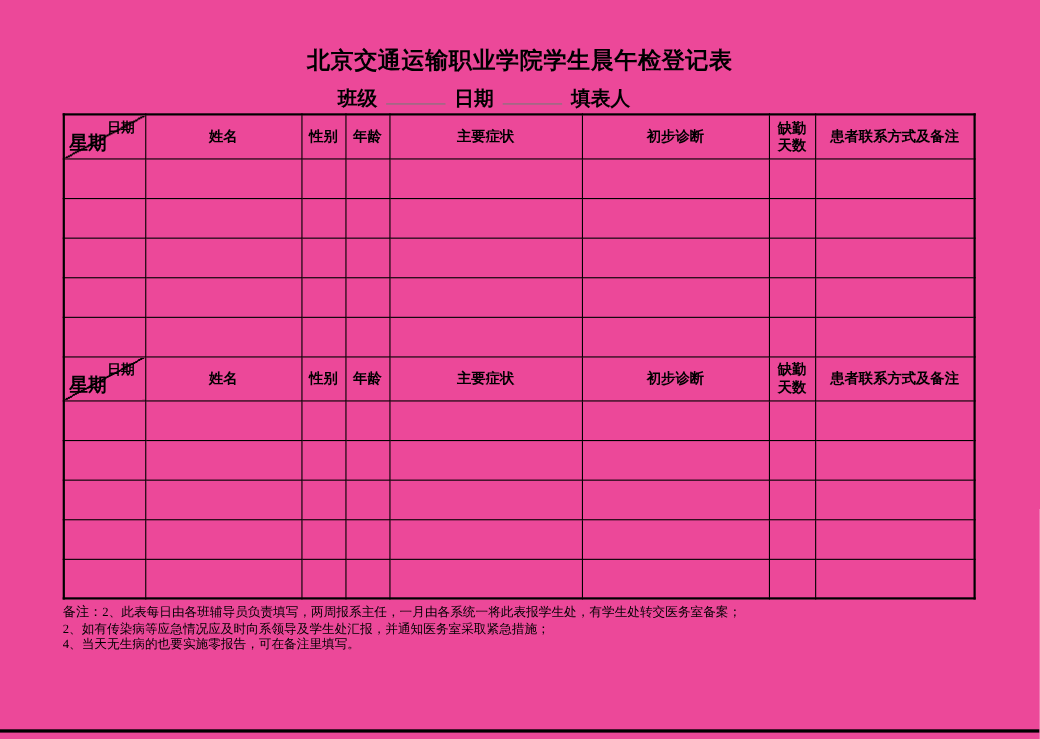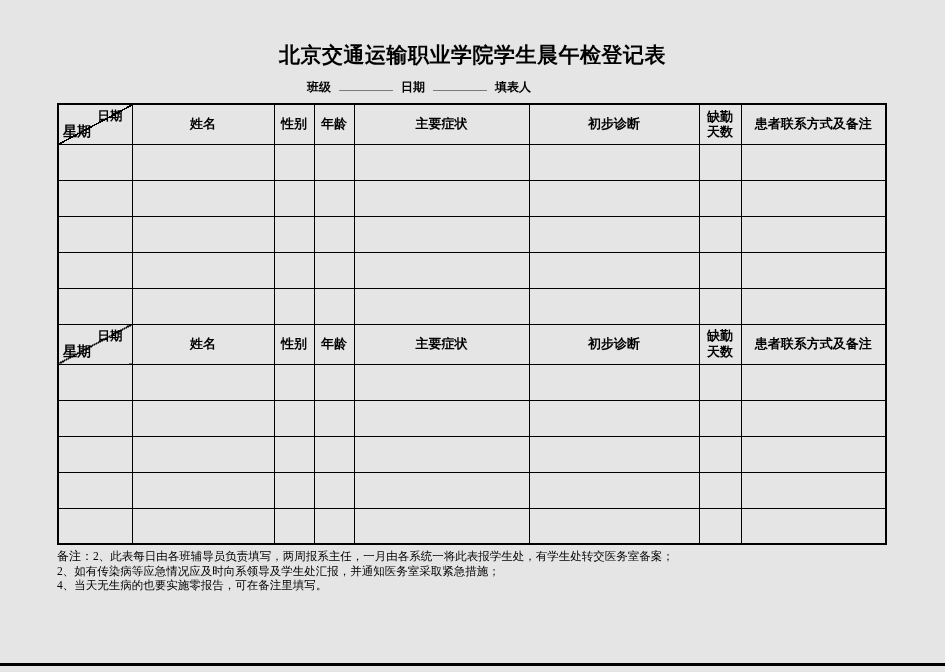--- a/index.html
+++ b/index.html
@@ -3,31 +3,31 @@
 <meta charset="utf-8">
 <style>
   * { box-sizing: border-box; }
   html, body { margin: 0; padding: 0; }
   body {
     width: 945px; height: 672px;
     background: #ffffff;
     font-family: "Liberation Sans", sans-serif;
     color: #000;
   }
-  .page { position: relative; width: 945px; height: 672px; overflow: hidden; background: #e5e5e5; }
+  .page { position: relative; width: 945px; height: 672px; overflow: hidden; background: #ec4899; }
 
   .title {
     position: absolute; top: 41px; left: 0; width: 945px;
     text-align: center;
     font-size: 21px; font-weight: bold; letter-spacing: 0.5px;
   }
 
   .subtitle {
     position: absolute; top: 77px; left: 307px;
-    font-size: 12px; font-weight: bold; white-space: nowrap; text-align: right;
+    font-size: 18px; font-weight: bold; white-space: nowrap; text-align: right;
   }
   .blank {
     display: inline-block; width: 54px; height: 14px;
     border-bottom: 1.5px solid #7a7a7a;
     margin: 0 8px; vertical-align: baseline;
   }
 
   table.reg {
     position: absolute; left: 57px; top: 103px;
     width: 828px; table-layout: fixed;
@@ -49,21 +49,21 @@
 
   th.diag {
     position: relative;
     background: linear-gradient(to bottom right,
       transparent calc(50% - 0.8px),
       #000 calc(50% - 0.8px),
       #000 calc(50% + 0.8px),
       transparent calc(50% + 0.8px));
   }
   .diag-top    { position: absolute; top: 3px; right: 9px; font-size: 12.5px; font-weight: bold; }
-  .diag-bottom { position: absolute; bottom: 3px; left: 4px; font-size: 14px; font-weight: bold; }
+  .diag-bottom { position: absolute; bottom: 3px; left: 4px; font-size: 17px; font-weight: bold; }
 
   .notes {
     position: absolute; left: 57px; top: 549px; width: 840px;
     font-family: "Liberation Serif", serif;
     font-size: 11.5px; line-height: 14.5px;
     white-space: nowrap;
   }
   .note-label {
     font-family: "Liberation Sans", sans-serif;
     font-weight: normal; font-size: 12px;

